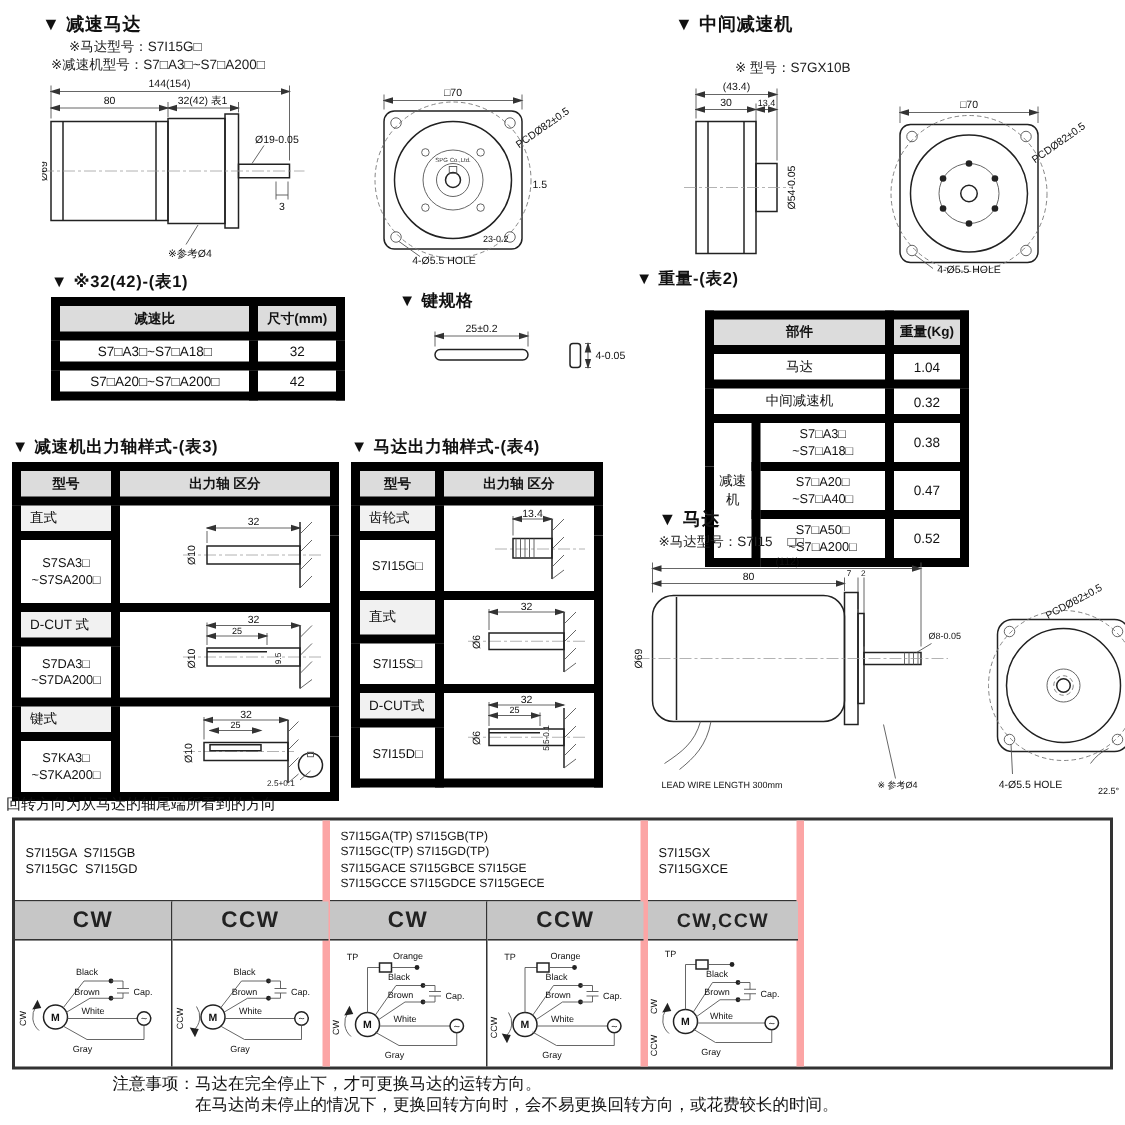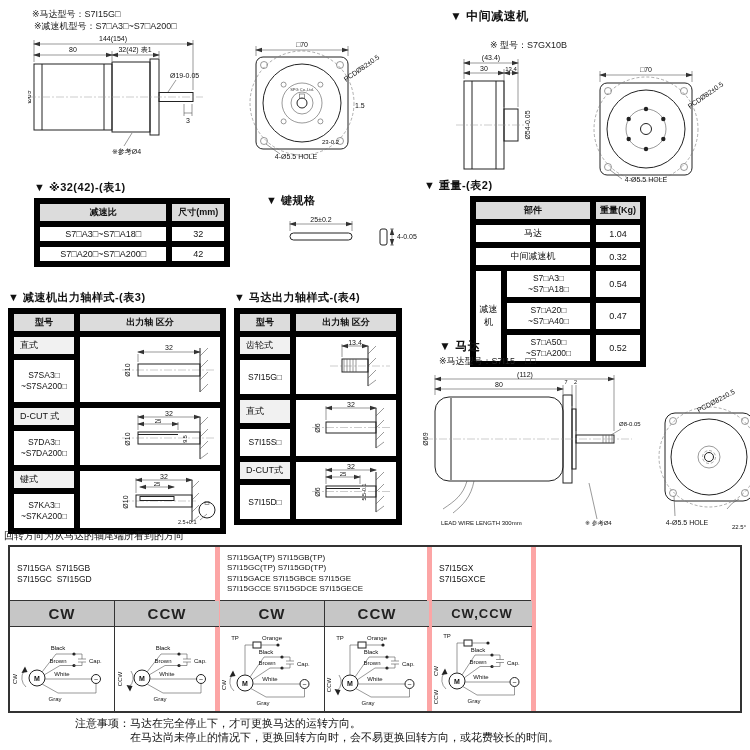--- a/index.html
+++ b/index.html
@@ -47,21 +47,22 @@
 
 <svg width="0" height="0" style="position:absolute" aria-hidden="true">
   <defs>
     <marker id="arr" markerWidth="7" markerHeight="6" refX="6" refY="3" orient="auto-start-reverse" markerUnits="userSpaceOnUse">
       <path d="M7,3 L0,0.8 L0,5.2 Z" fill="#333"></path>
     </marker>
   </defs>
 </svg>
 
 <div class="sec" style="left:28px;top:8px;width:412px">
-  <div class="note" style="margin-left:4px">※马达型号：S7I15G□</div>
+  <div class="title">▼ 减速马达</div>
+  <div class="note" style="margin-left:18px">※马达型号：S7I15G□</div>
   <div class="note" style="margin-left:6px">※减速机型号：S7□A3□~S7□A200□</div>
   <svg width="402" height="130" viewBox="0 0 402 130">
     <g>
       <line class="thin" x1="6" y1="12" x2="165" y2="12" marker-start="url(#arr)" marker-end="url(#arr)"></line>
       <line class="thin" x1="6" y1="8" x2="6" y2="30"></line>
       <line class="thin" x1="165" y1="8" x2="165" y2="58"></line>
       <line class="thin" x1="6" y1="23" x2="84" y2="23" marker-start="url(#arr)" marker-end="url(#arr)"></line>
       <line class="thin" x1="84" y1="23" x2="131" y2="23" marker-start="url(#arr)" marker-end="url(#arr)"></line>
       <line class="thin" x1="84" y1="19" x2="84" y2="29"></line>
       <line class="thin" x1="131" y1="19" x2="131" y2="26"></line>
@@ -200,21 +201,21 @@
       <line class="thin" x1="108" y1="31" x2="112" y2="31"></line>
       <line class="thin" x1="110" y1="15" x2="110" y2="31" marker-start="url(#arr)" marker-end="url(#arr)"></line>
     </g>
     <text class="d" x="39" y="7.5" text-anchor="middle">25±0.2</text>
     <text class="d" x="115" y="25">4-0.05</text>
   </svg>
 </div>
 
 <div class="sec" style="left:424px;top:178px;width:232px">
   <div class="title" style="font-size:11px">▼ 重量-(表2)</div>
-  <table class="dtable" style="margin-top:3px;margin-left:46px;width:176px">
+  <table class="dtable" style="margin-top:14px;margin-left:46px;width:176px">
     <colgroup>
         <col style="width:32px">
         <col style="width:92px">
         <col style="width:52px">
       </colgroup>
     <tbody>
         <tr>
       <th colspan="2">部件</th>
       <th>重量(Kg)</th>
     </tr>
@@ -225,21 +226,21 @@
     <tr>
       <td colspan="2">中间减速机</td>
       <td>0.32</td>
     </tr>
     <tr>
       <td rowspan="3" class="vcell">减速机</td>
       <td class="tmodel">
         <div>S7□A3□</div>
         <div>~S7□A18□</div>
       </td>
-      <td>0.54</td>
+      <td>0.38</td>
     </tr>
     <tr>
       <td class="tmodel">
         <div>S7□A20□</div>
         <div>~S7□A40□</div>
       </td>
       <td>0.47</td>
     </tr>
     <tr>
       <td class="tmodel">

